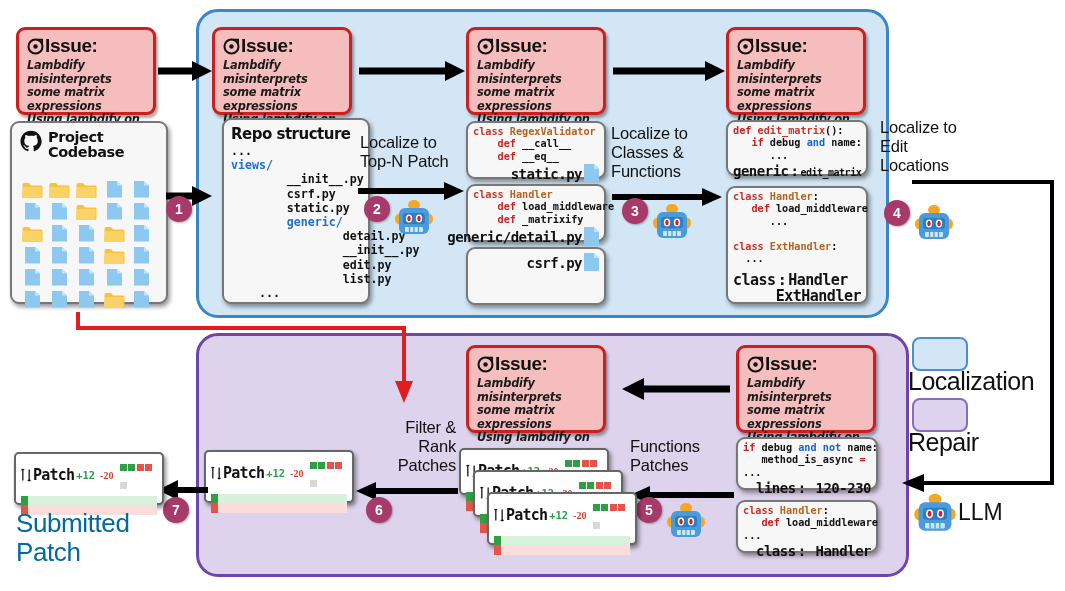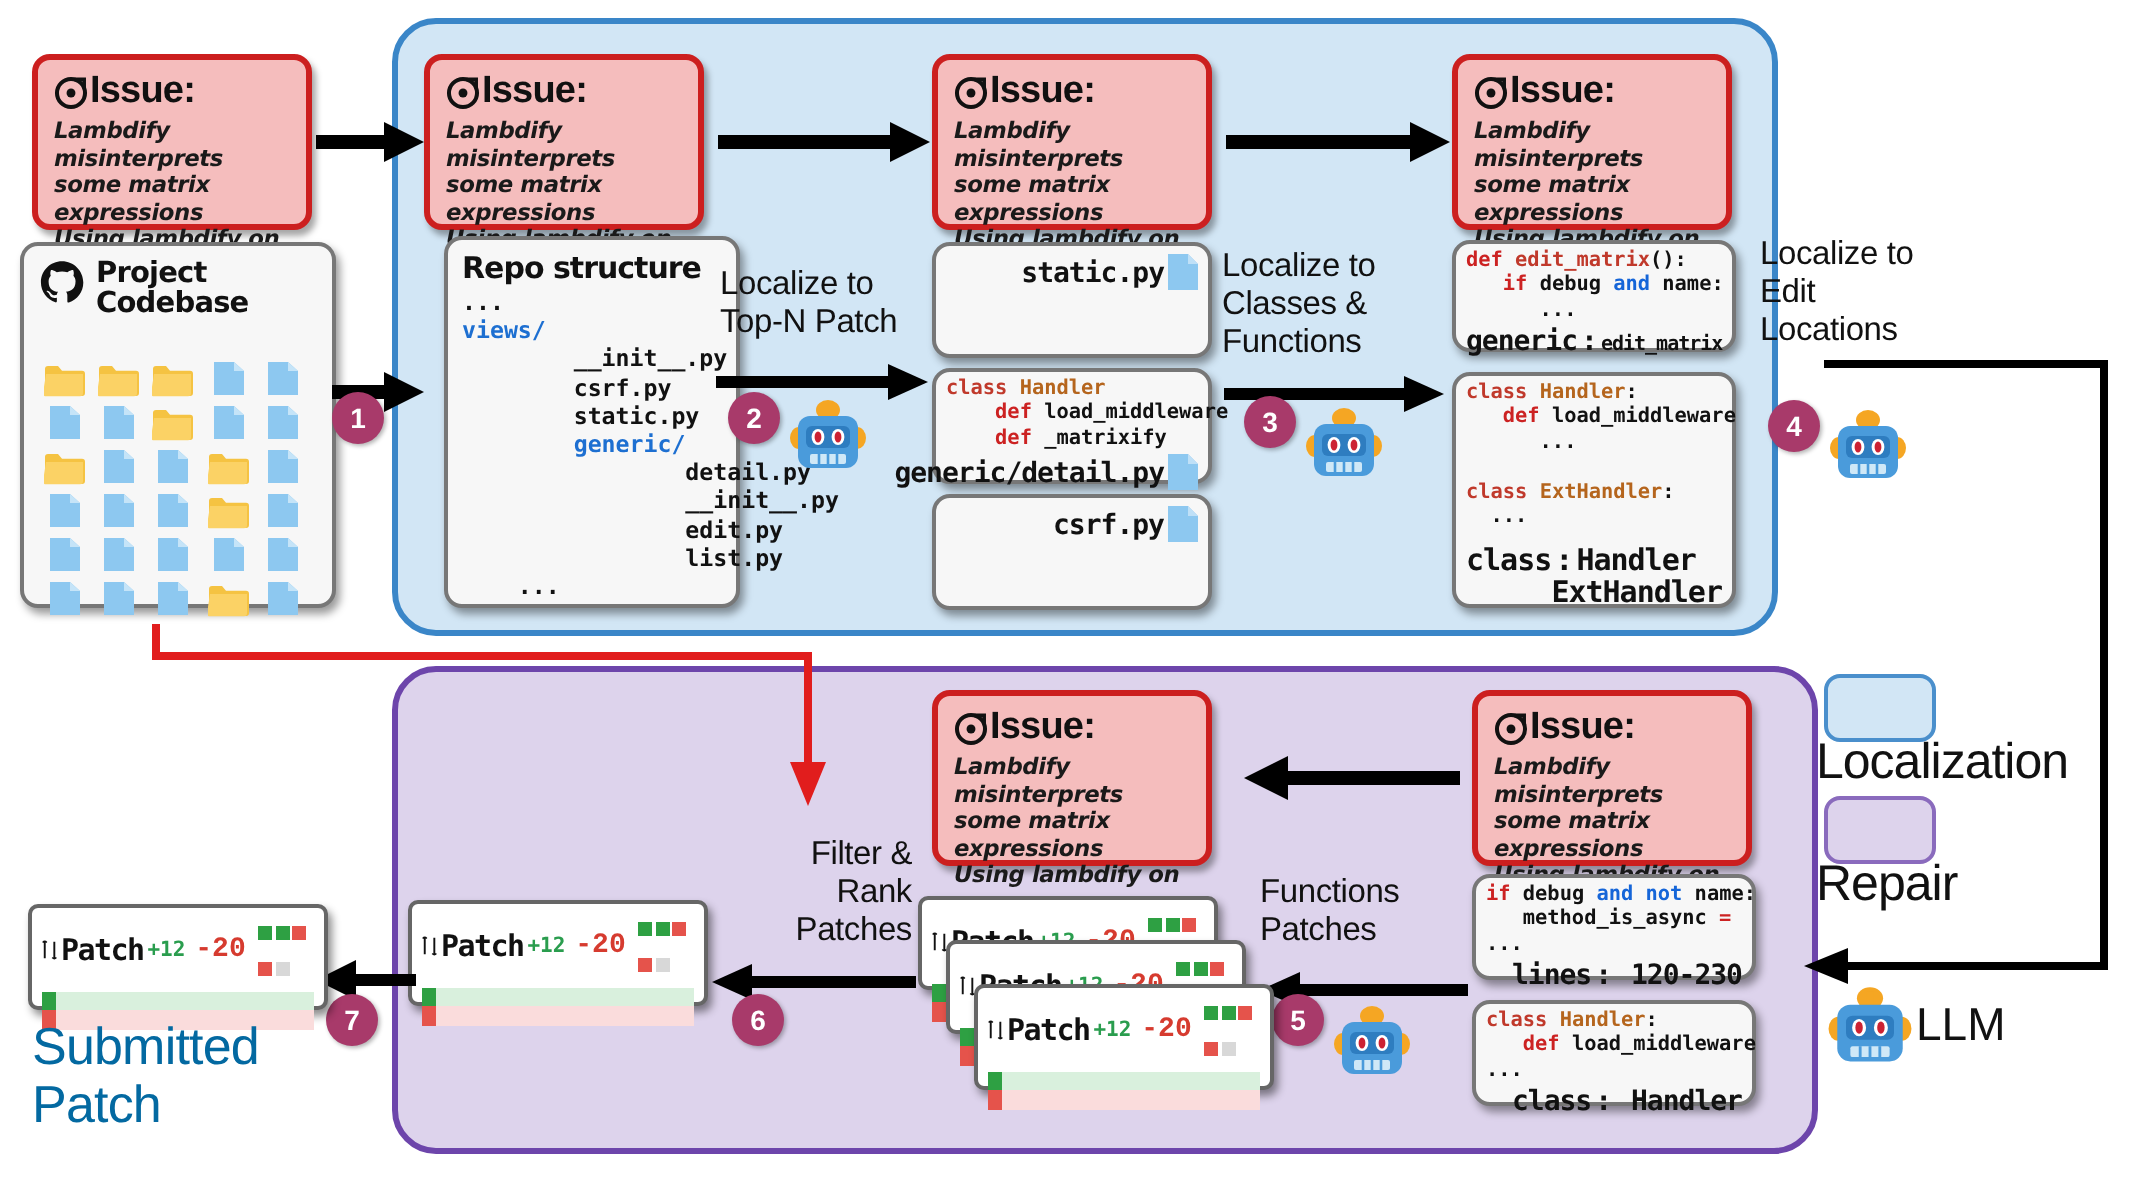--- a/index.html
+++ b/index.html
@@ -114,22 +114,22 @@
     box-shadow:2px 3px 4px rgba(0,0,0,.45);
     padding:3px 5px 5px 5px;
   }
   .patch-head { display:flex; align-items:center; gap:2px; }
   .patch-word {
     font-family:"DejaVu Sans Mono", monospace;
     font-weight:bold; font-size:15px; color:#111; letter-spacing:-0.8px;
   }
   .plus { color:#2a9d4e; font-size:10.5px; font-weight:bold;
           font-family:"DejaVu Sans Mono", monospace; }
-  .minus { color:#d63b2f; font-size:14px; font-weight:bold;
-           font-family:Liberation Mono, monospace; margin-left:3px;}
+  .minus { color:#d63b2f; font-size:10px; font-weight:bold;
+           font-family:Liberation Serif, serif; margin-left:3px;}
   .sq { display:inline-block; width:7px; height:7px; margin-left:1.5px; }
   .sq.g { background:#2ea043; } .sq.r { background:#e5534b; } .sq.n { background:#d8d8d8; }
   .diffbar { margin-top:3px; position:relative; }
   .dadd { height:9px; background:#d9f0dd; }
   .ddel { height:10px; background:#fadcdc; }
   .dmark-g { position:absolute; left:0; top:0; width:7px; height:9px; background:#2ea043; }
   .dmark-r { position:absolute; left:0; top:9px; width:7px; height:10px; background:#e5534b; }
 
   
   .leg-sw { width:56px; height:34px; border-radius:8px; }
@@ -466,20 +466,23 @@
     <ellipse cx="15" cy="25.5" rx="1.7" ry="2.8" fill="#cc2233"></ellipse>
     <ellipse cx="25" cy="25.5" rx="1.7" ry="2.8" fill="#cc2233"></ellipse>
     <rect x="11" y="34" width="18" height="5" rx="1" fill="#cfe8f7"></rect>
     <line x1="15.5" y1="34" x2="15.5" y2="39" stroke="#4a9bdb" stroke-width="1.3"></line>
     <line x1="20" y1="34" x2="20" y2="39" stroke="#4a9bdb" stroke-width="1.3"></line>
     <line x1="24.5" y1="34" x2="24.5" y2="39" stroke="#4a9bdb" stroke-width="1.3"></line>
   </svg>
 </div>
 
 <div class="abs card codecard" style="left:466px;top:121px;width:140px;height:58px;">
+  <div class="code"><span class="kw-class">class</span> <span class="kw-name">RegexValidator</span>
+    <span class="kw-def">def</span> __call__
+    <span class="kw-def">def</span> __eq__</div>
   <div class="cc-foot">
     <span class="cc-label">static.py</span>
     <svg class="filedot" viewBox="0 0 15 18">
       <path d="M0 0 H10 L15 5 V18 H0 Z" fill="#8dc8f0"></path>
         <path d="M10 0 L15 5 H10 Z" fill="#bfe0f7"></path>
     </svg>
   </div>
 </div>
 
 <div class="abs card codecard" style="left:466px;top:184px;width:140px;height:58px;">

